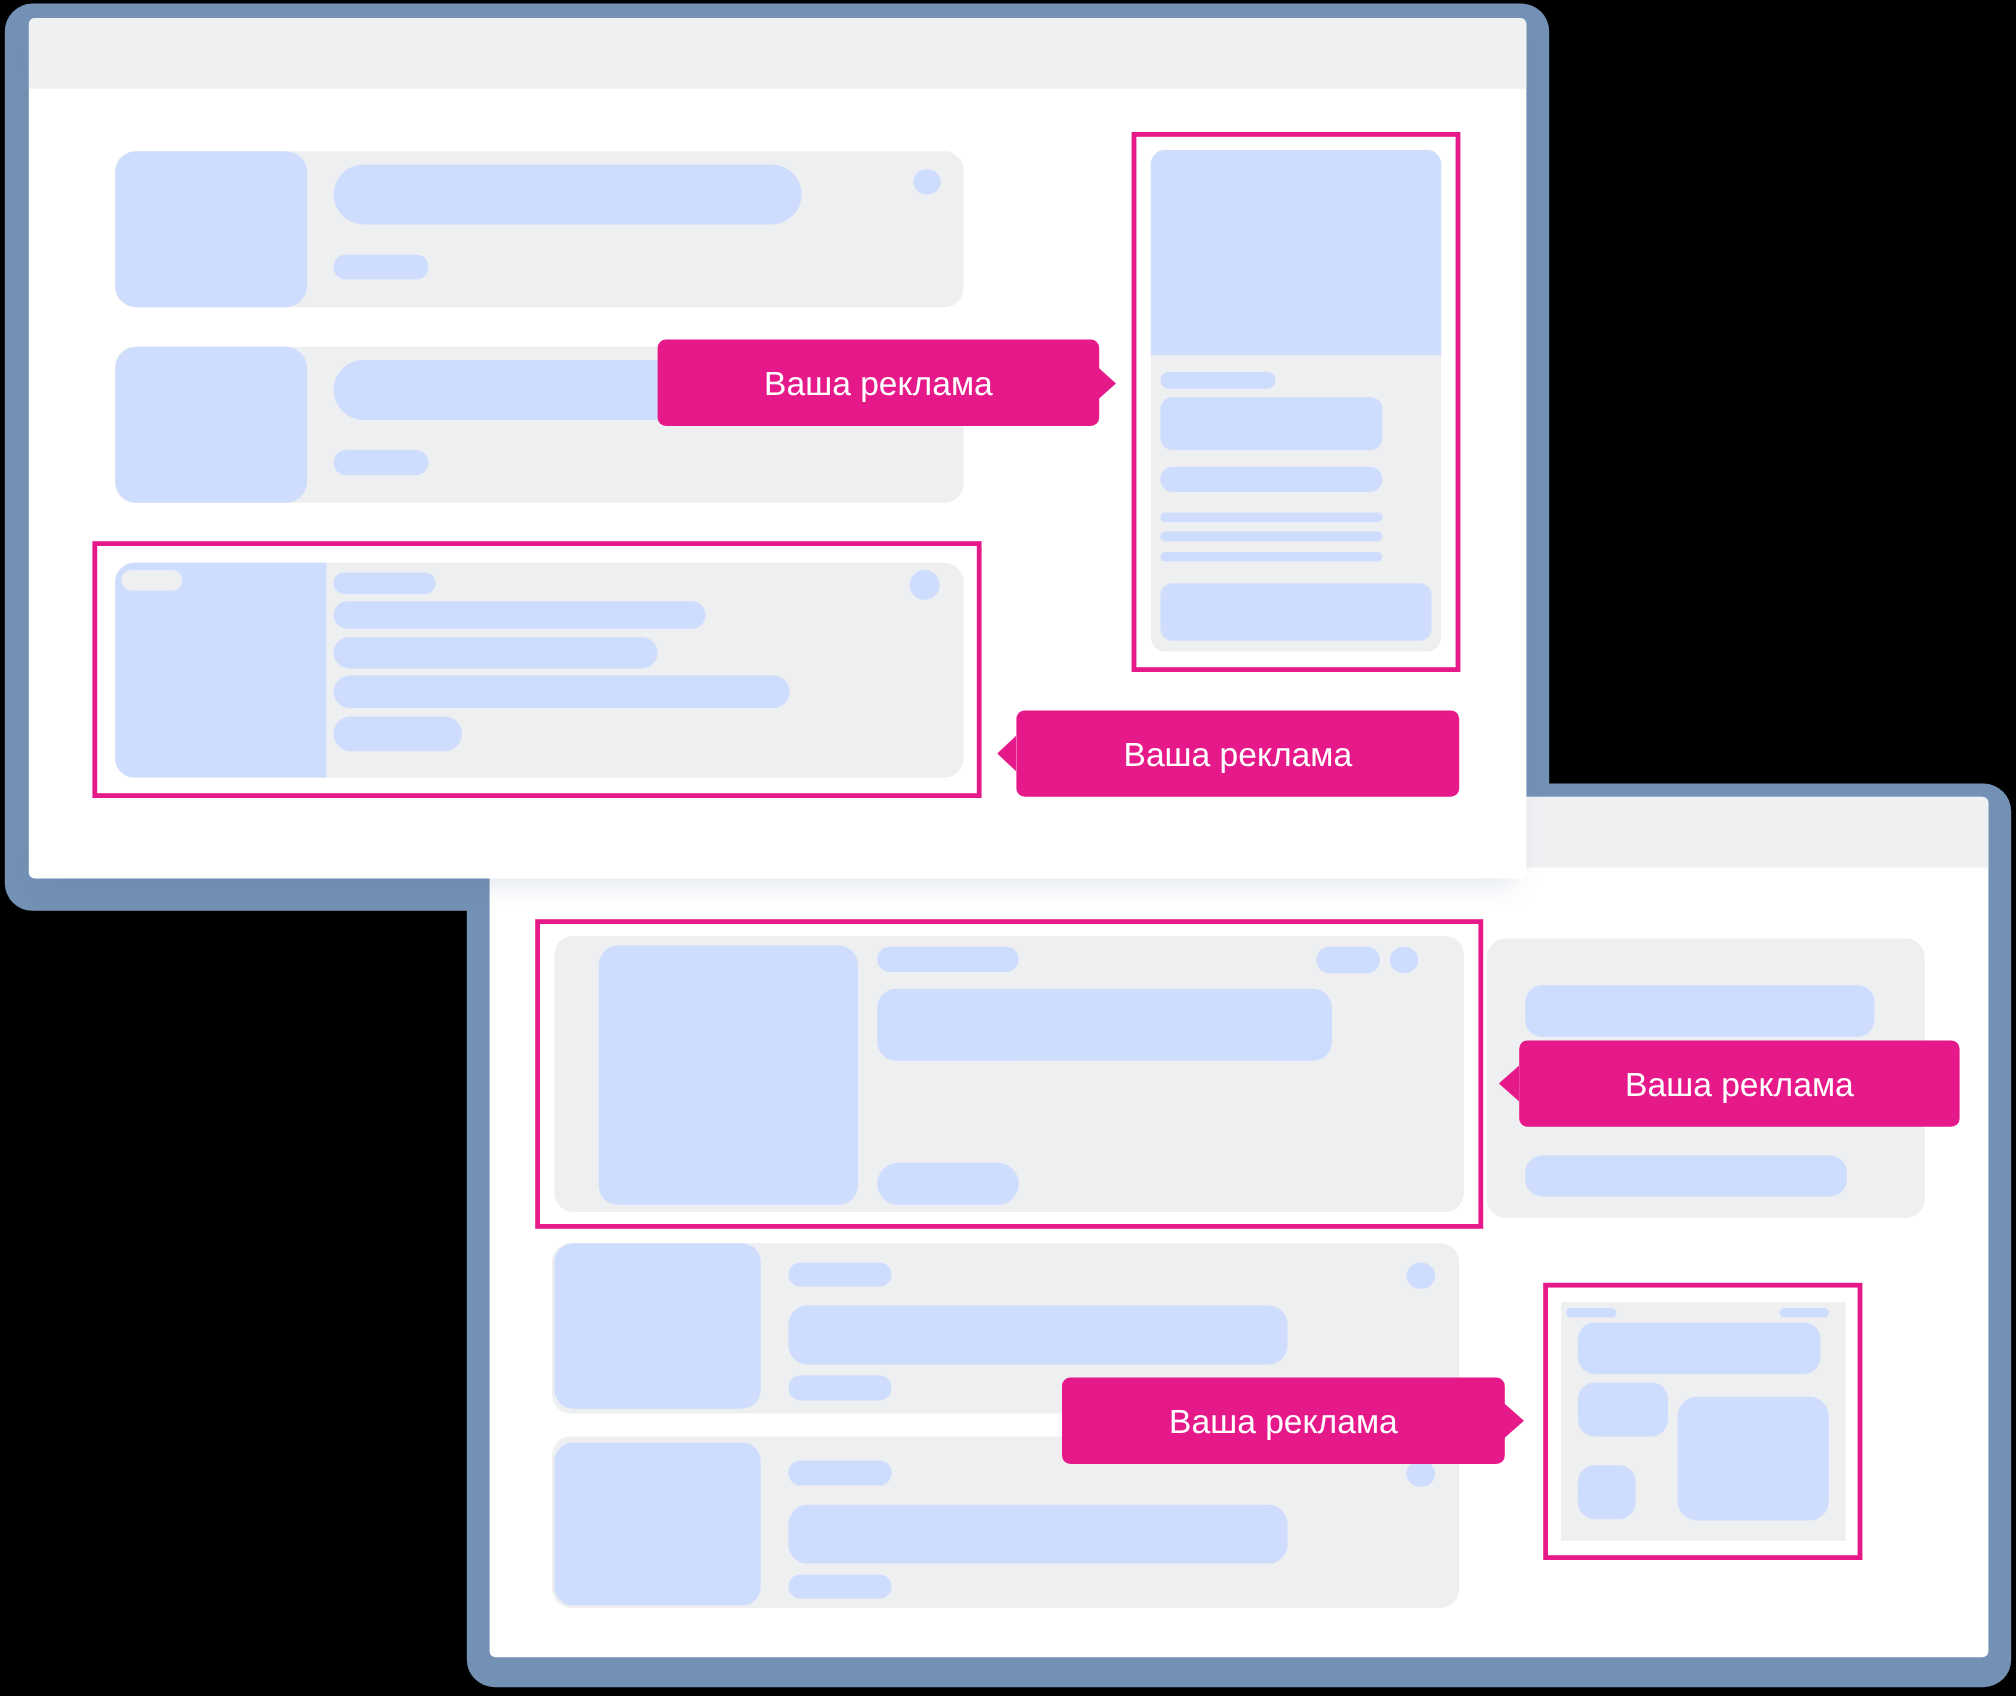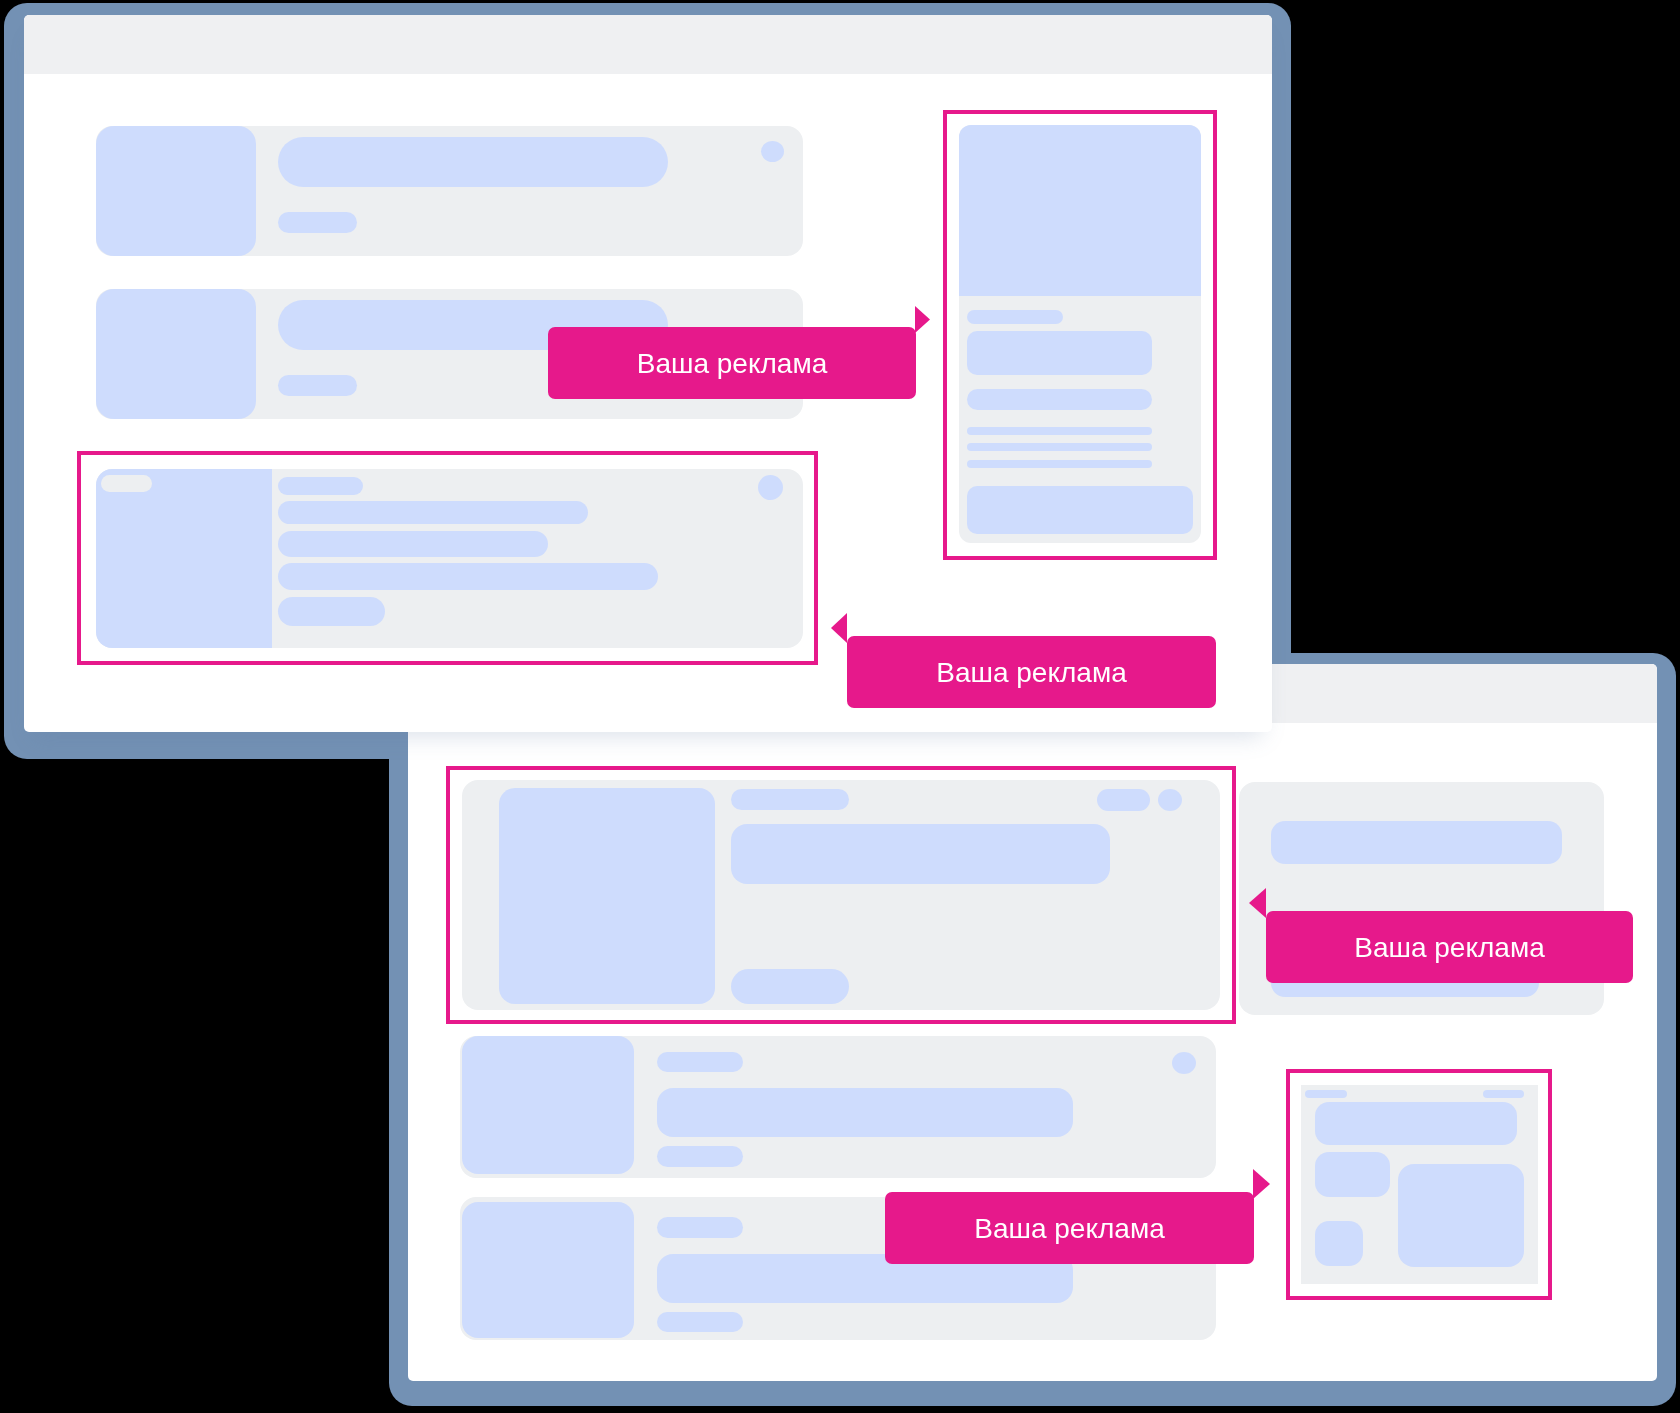--- a/index.html
+++ b/index.html
@@ -17,21 +17,21 @@
   .sq{position:absolute;background:#cedcfd;}
   .pill{position:absolute;background:#cedcfd;border-radius:999px;}
   .dot{position:absolute;background:#cedcfd;border-radius:50%;}
   .greypill{position:absolute;background:#edeff1;border-radius:999px;}
 
   .pinkframe{position:absolute;border:4.5px solid #e6198b;box-sizing:border-box;}
 
   .tagwrap{position:absolute;}
   .tag{position:absolute;background:#e6198b;border-radius:7px;color:#fff;
        display:flex;align-items:center;justify-content:center;
-       font-size:28px;font-weight:400;white-space:nowrap;padding-top:2px;box-sizing:border-box;margin-top:44px;}
+       font-size:28px;font-weight:400;white-space:nowrap;padding-top:2px;box-sizing:border-box;}
   .arrow{position:absolute;}
 </style>
 </head>
 <body>
 
 <div class="stage">
 
   <div class="layer">
 
   <div class="win" style="left:4px;top:3px;width:1287px;height:756px;border-radius:23px;"></div>

